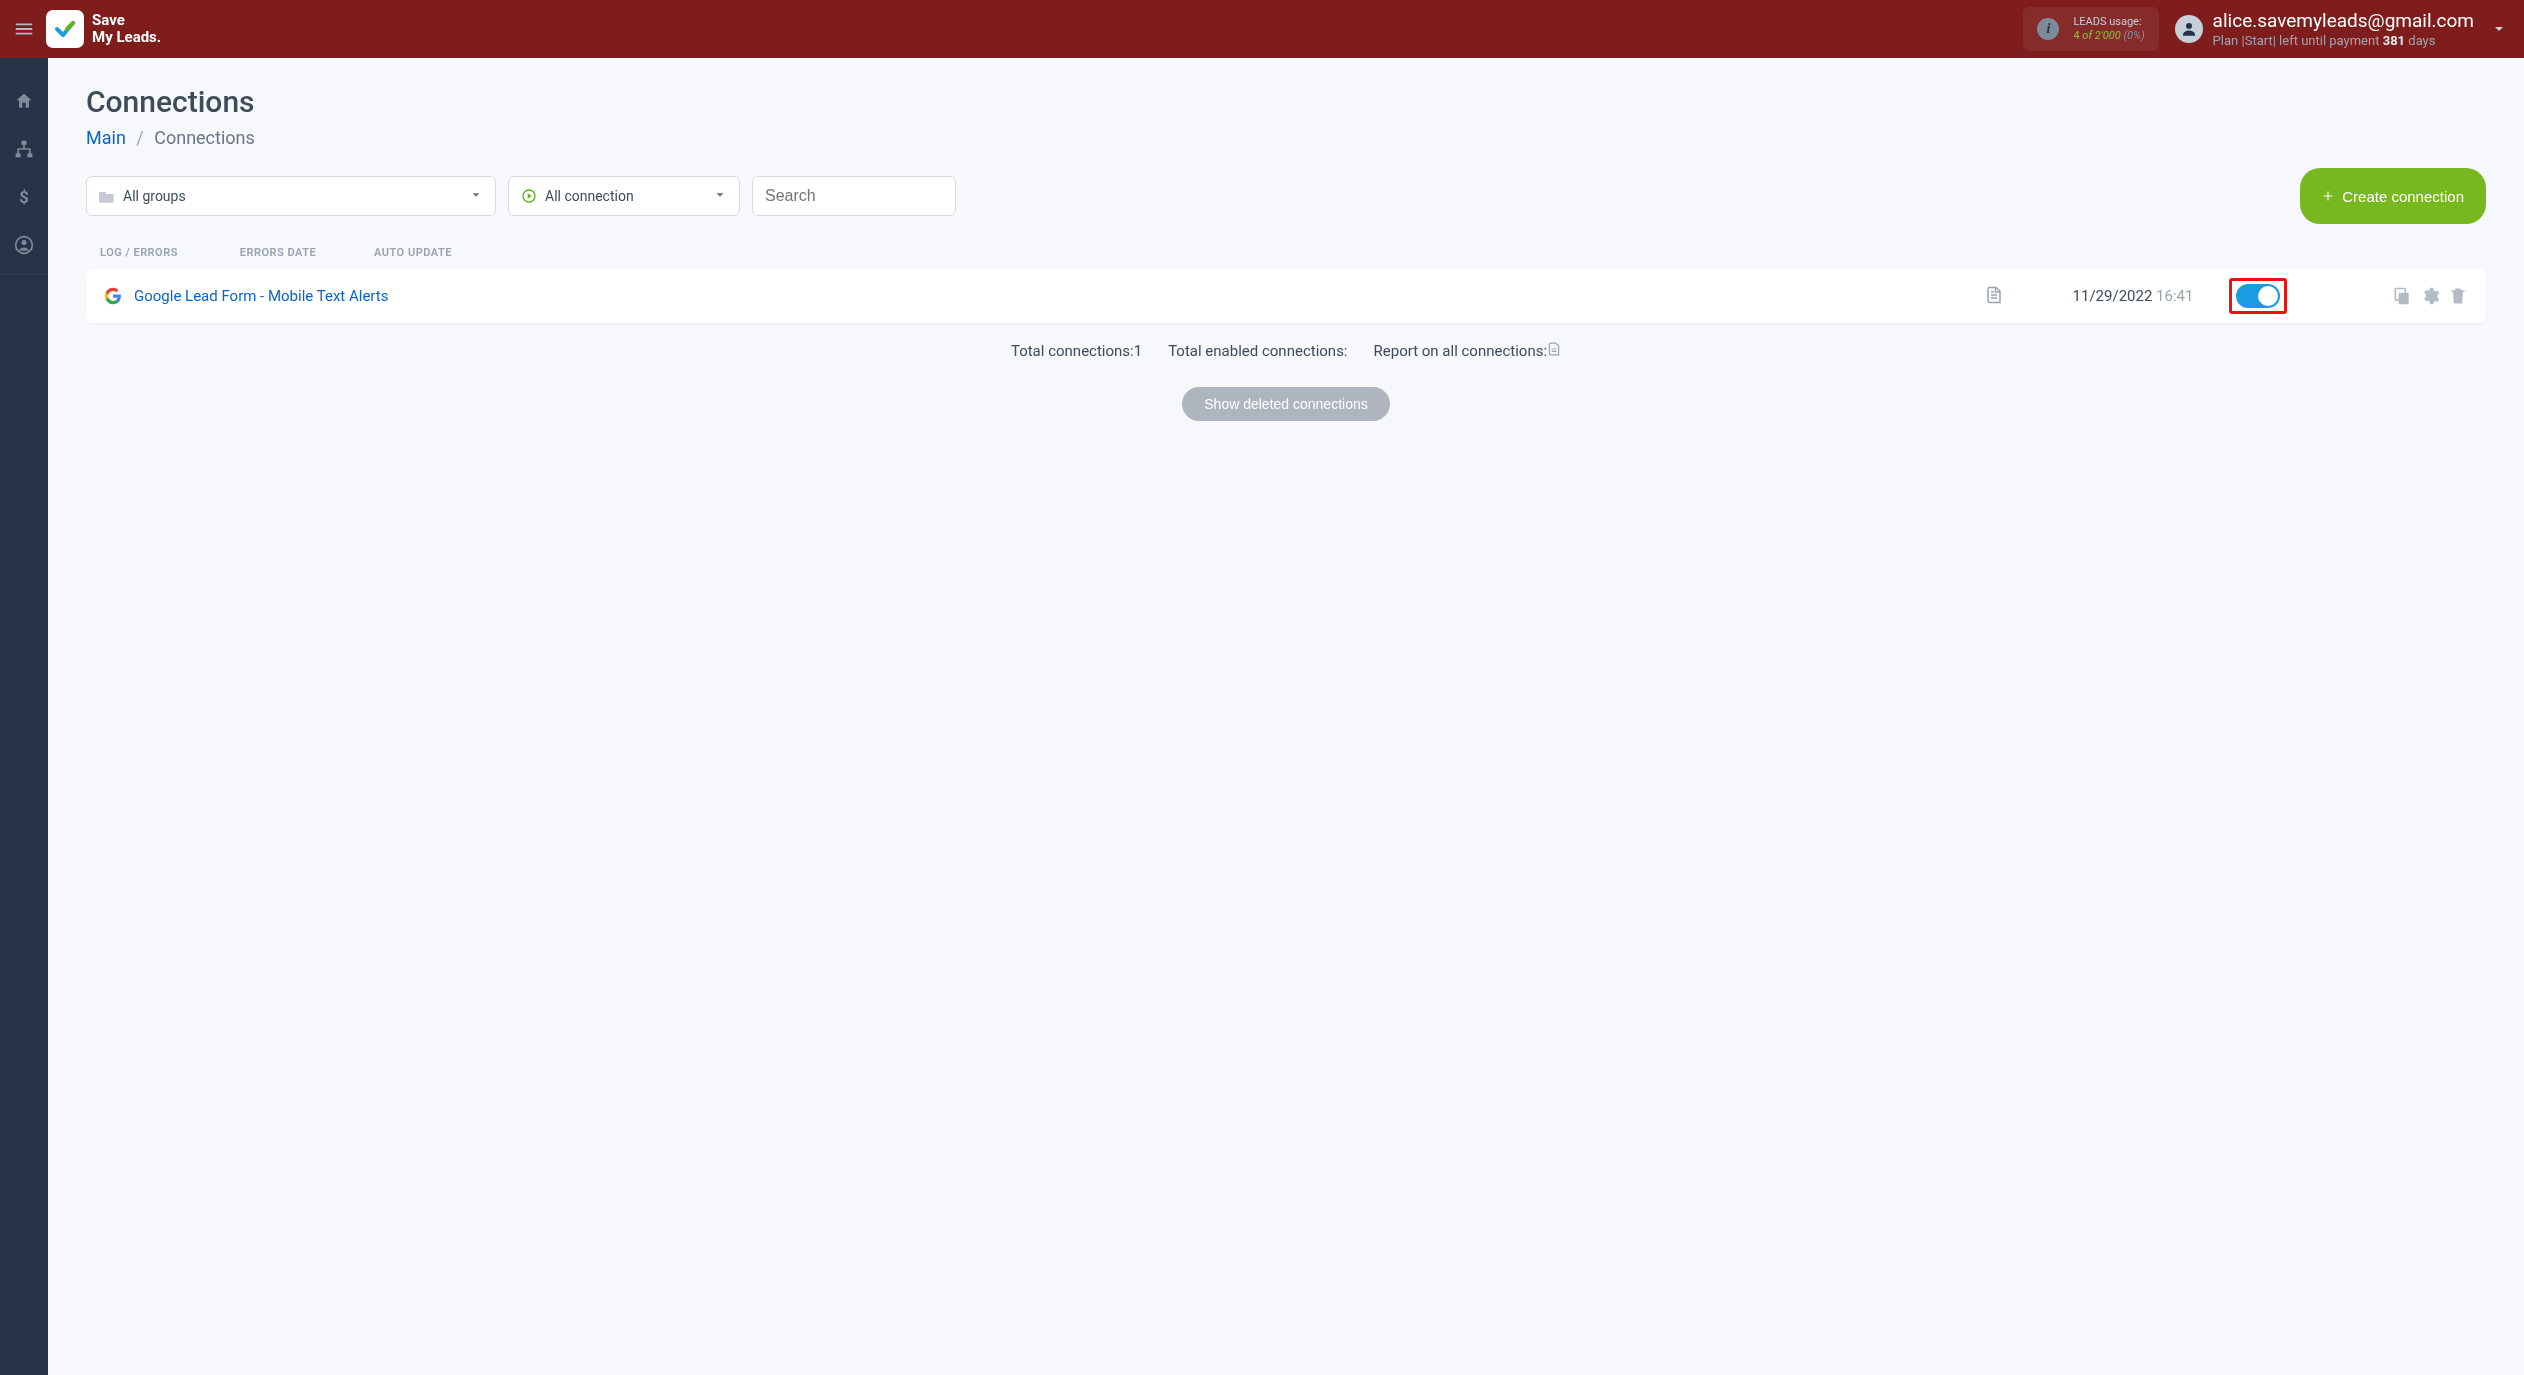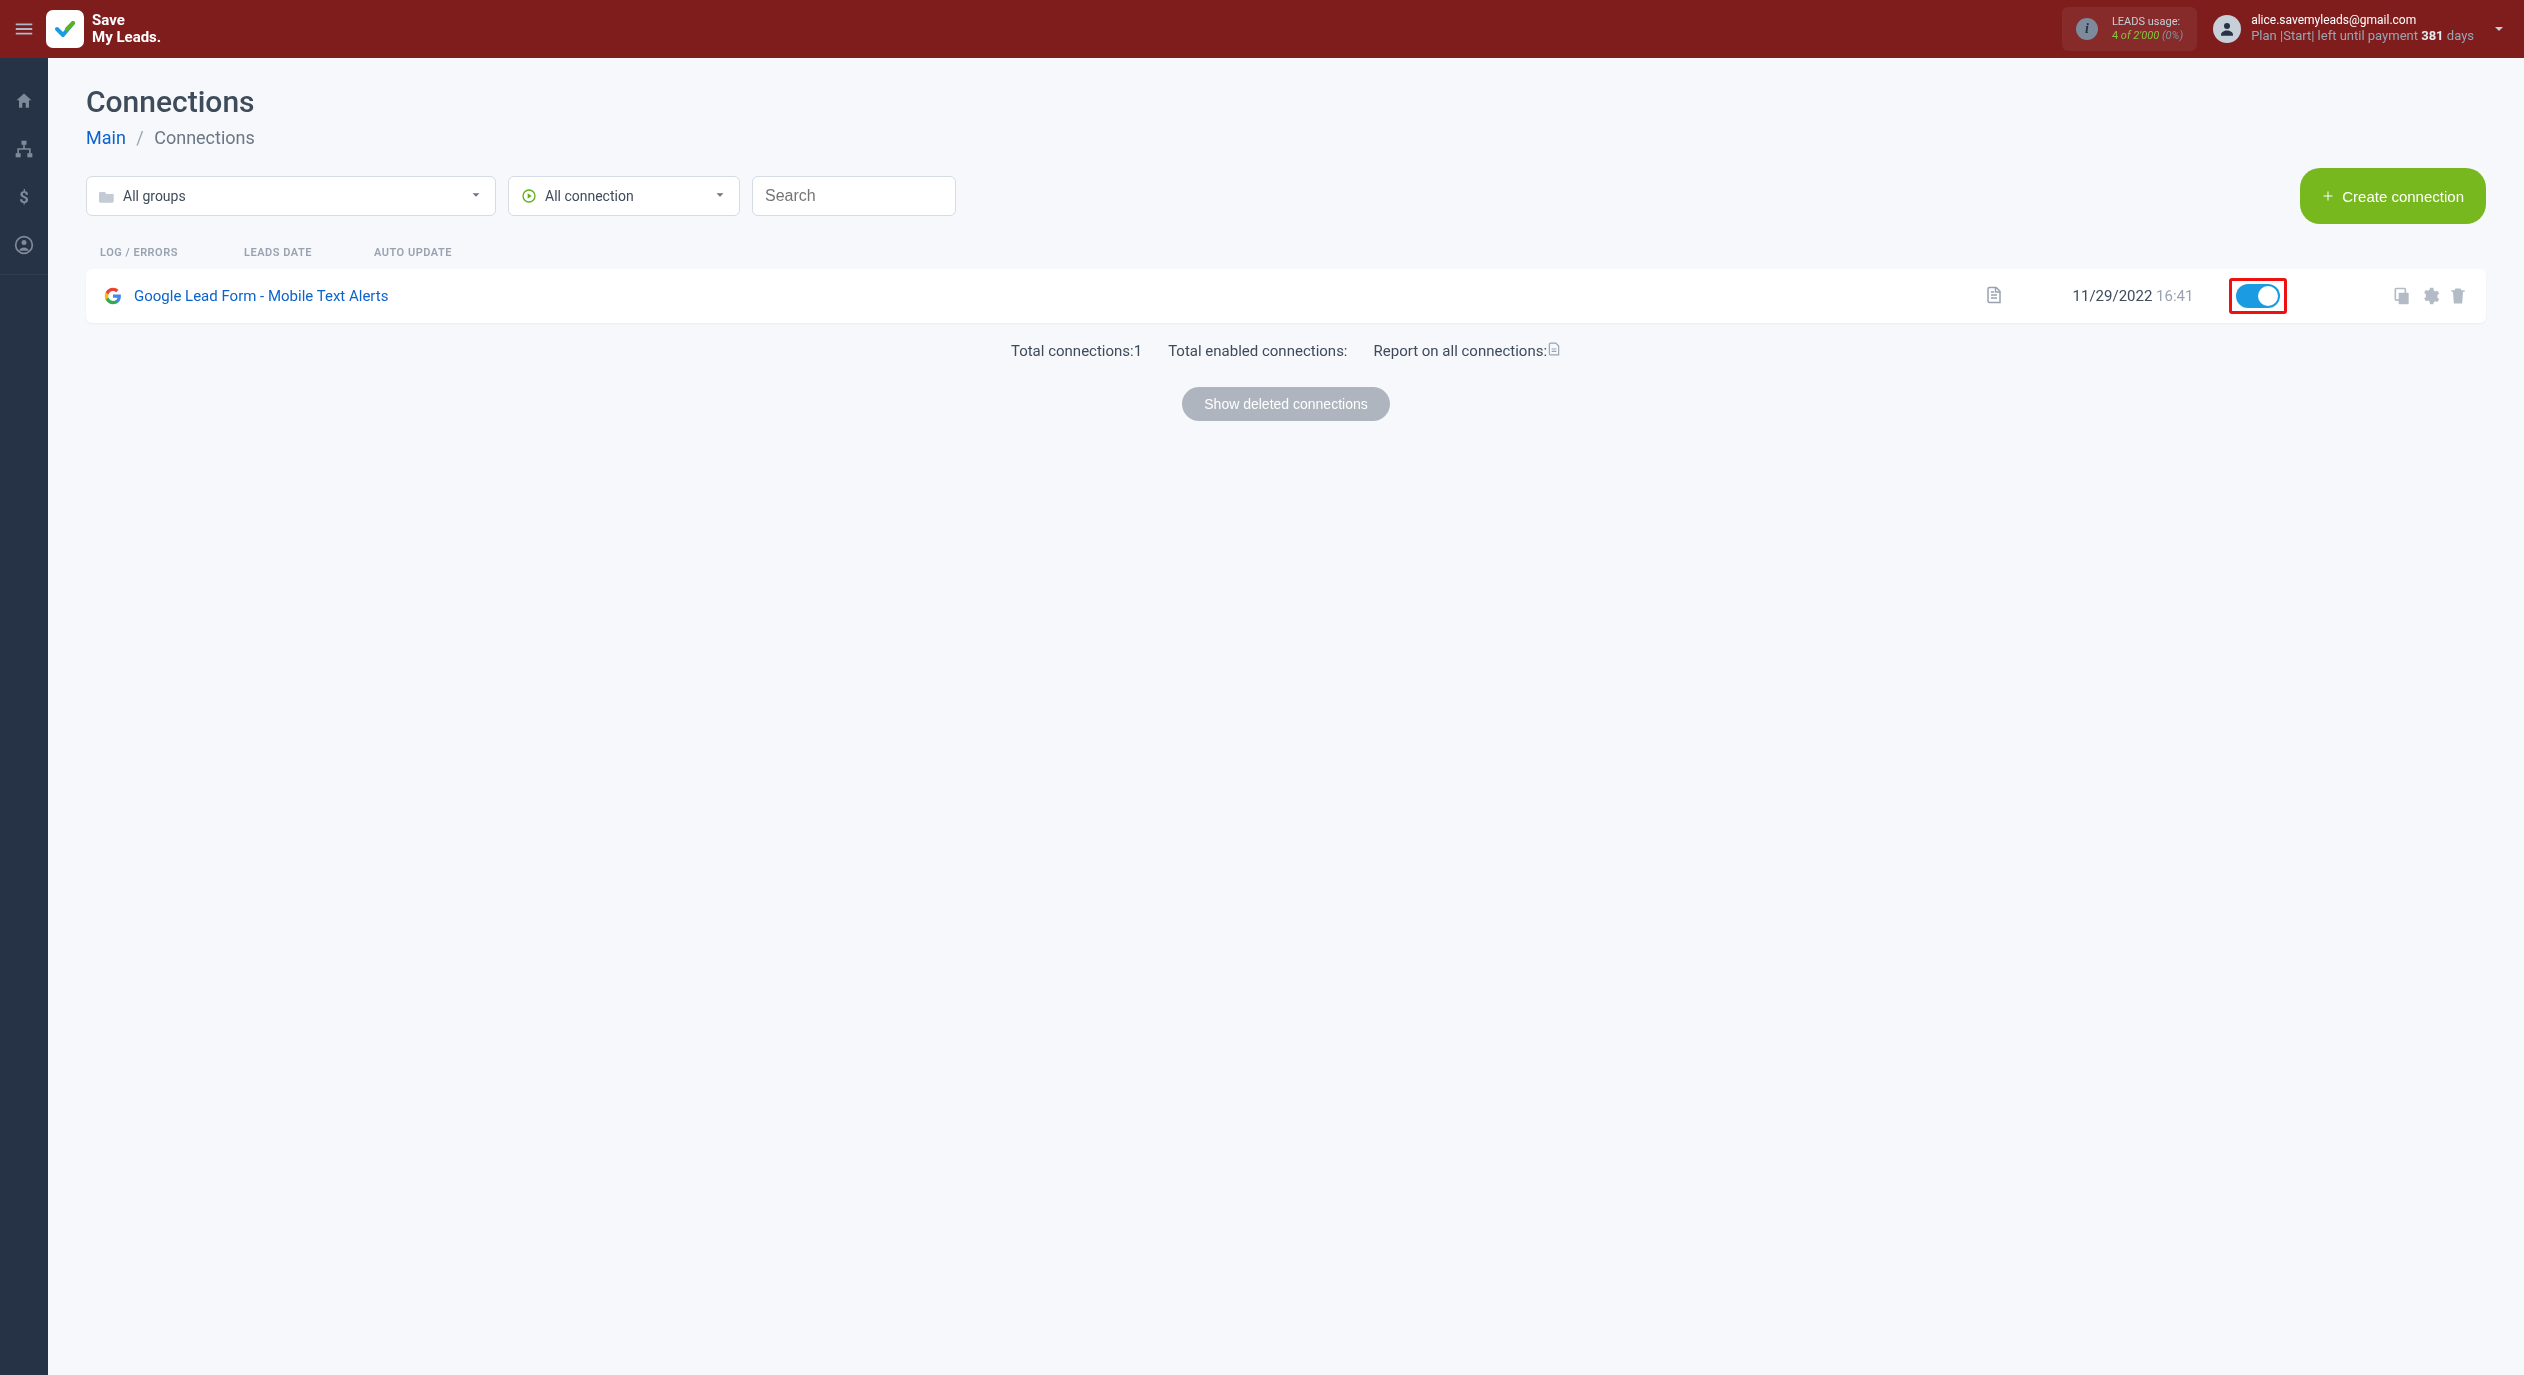--- a/index.html
+++ b/index.html
@@ -48,21 +48,21 @@
   .usage-title { color: #c7cfd8; }
   .usage-val { color: #85c441; }
   .usage-of { color: #85c441; font-style: italic; }
   .usage-pct { color: #8892a0; font-style: italic; }
   .account-wrap { display: flex; align-items: center; gap: 10px; margin-right: 10px; }
   .avatar {
     width: 28px; height: 28px; border-radius: 50%; background: #c7cfd8;
     display: flex; align-items: center; justify-content: center;
   }
   .account-lines { line-height: 1.25; font-size: 13px; }
-  .account-email { color: #fff; font-size: 12px; }
+  .account-email { color: #fff; font-size: 19px; }
   .account-sub { color: #9aa5b4; }
   .account-sub b { color: #e6e9ee; font-weight: 700; }
   .topbar-caret { width: 30px; height: 30px; display:flex;align-items:center;justify-content:center; cursor:pointer;}
   .topbar-caret svg { width: 16px; height: 16px; fill:#c7cfd8; }
 
   
   .app-body { display: flex; min-height: calc(100vh - 58px); }
   .sidebar {
     width: 48px; background: #263245; display: flex; flex-direction: column; align-items: center;
     padding-top: 20px; gap: 2px;
@@ -279,21 +279,21 @@
       <button class="btn-create">
         <svg viewBox="0 0 24 24">
             <path d="M11 3h2v8h8v2h-8v8h-2v-8H3v-2h8z"></path>
           </svg>
         <span>Create connection</span>
       </button>
     </div>
 
     <div class="tbl-head">
       <div class="col-log">LOG / ERRORS</div>
-      <div class="col-date">LEADS DATE</div>
+      <div class="col-date">ERRORS DATE</div>
       <div class="col-auto">AUTO UPDATE</div>
       <div class="col-actions"></div>
     </div>
 
     <div class="row">
       <span class="conn-icon">
         <svg viewBox="0 0 48 48">
             <path fill="#4285F4" d="M45 24.5c0-1.6-.1-3.1-.4-4.5H24v8.5h11.8c-.5 2.8-2 5.1-4.4 6.7v5.6h7.1C42.6 37 45 31.3 45 24.5z"></path>
             <path fill="#34A853" d="M24 46c5.9 0 10.9-2 14.5-5.3l-7.1-5.6c-2 1.3-4.5 2.1-7.4 2.1-5.7 0-10.5-3.8-12.2-9h-7.3v5.7C8.1 41 15.5 46 24 46z"></path>
             <path fill="#FBBC05" d="M11.8 28.2c-.4-1.3-.7-2.7-.7-4.2s.2-2.9.7-4.2v-5.7H4.5C3 17.3 2 20.5 2 24s1 6.7 2.5 9.9l7.3-5.7z"></path>

